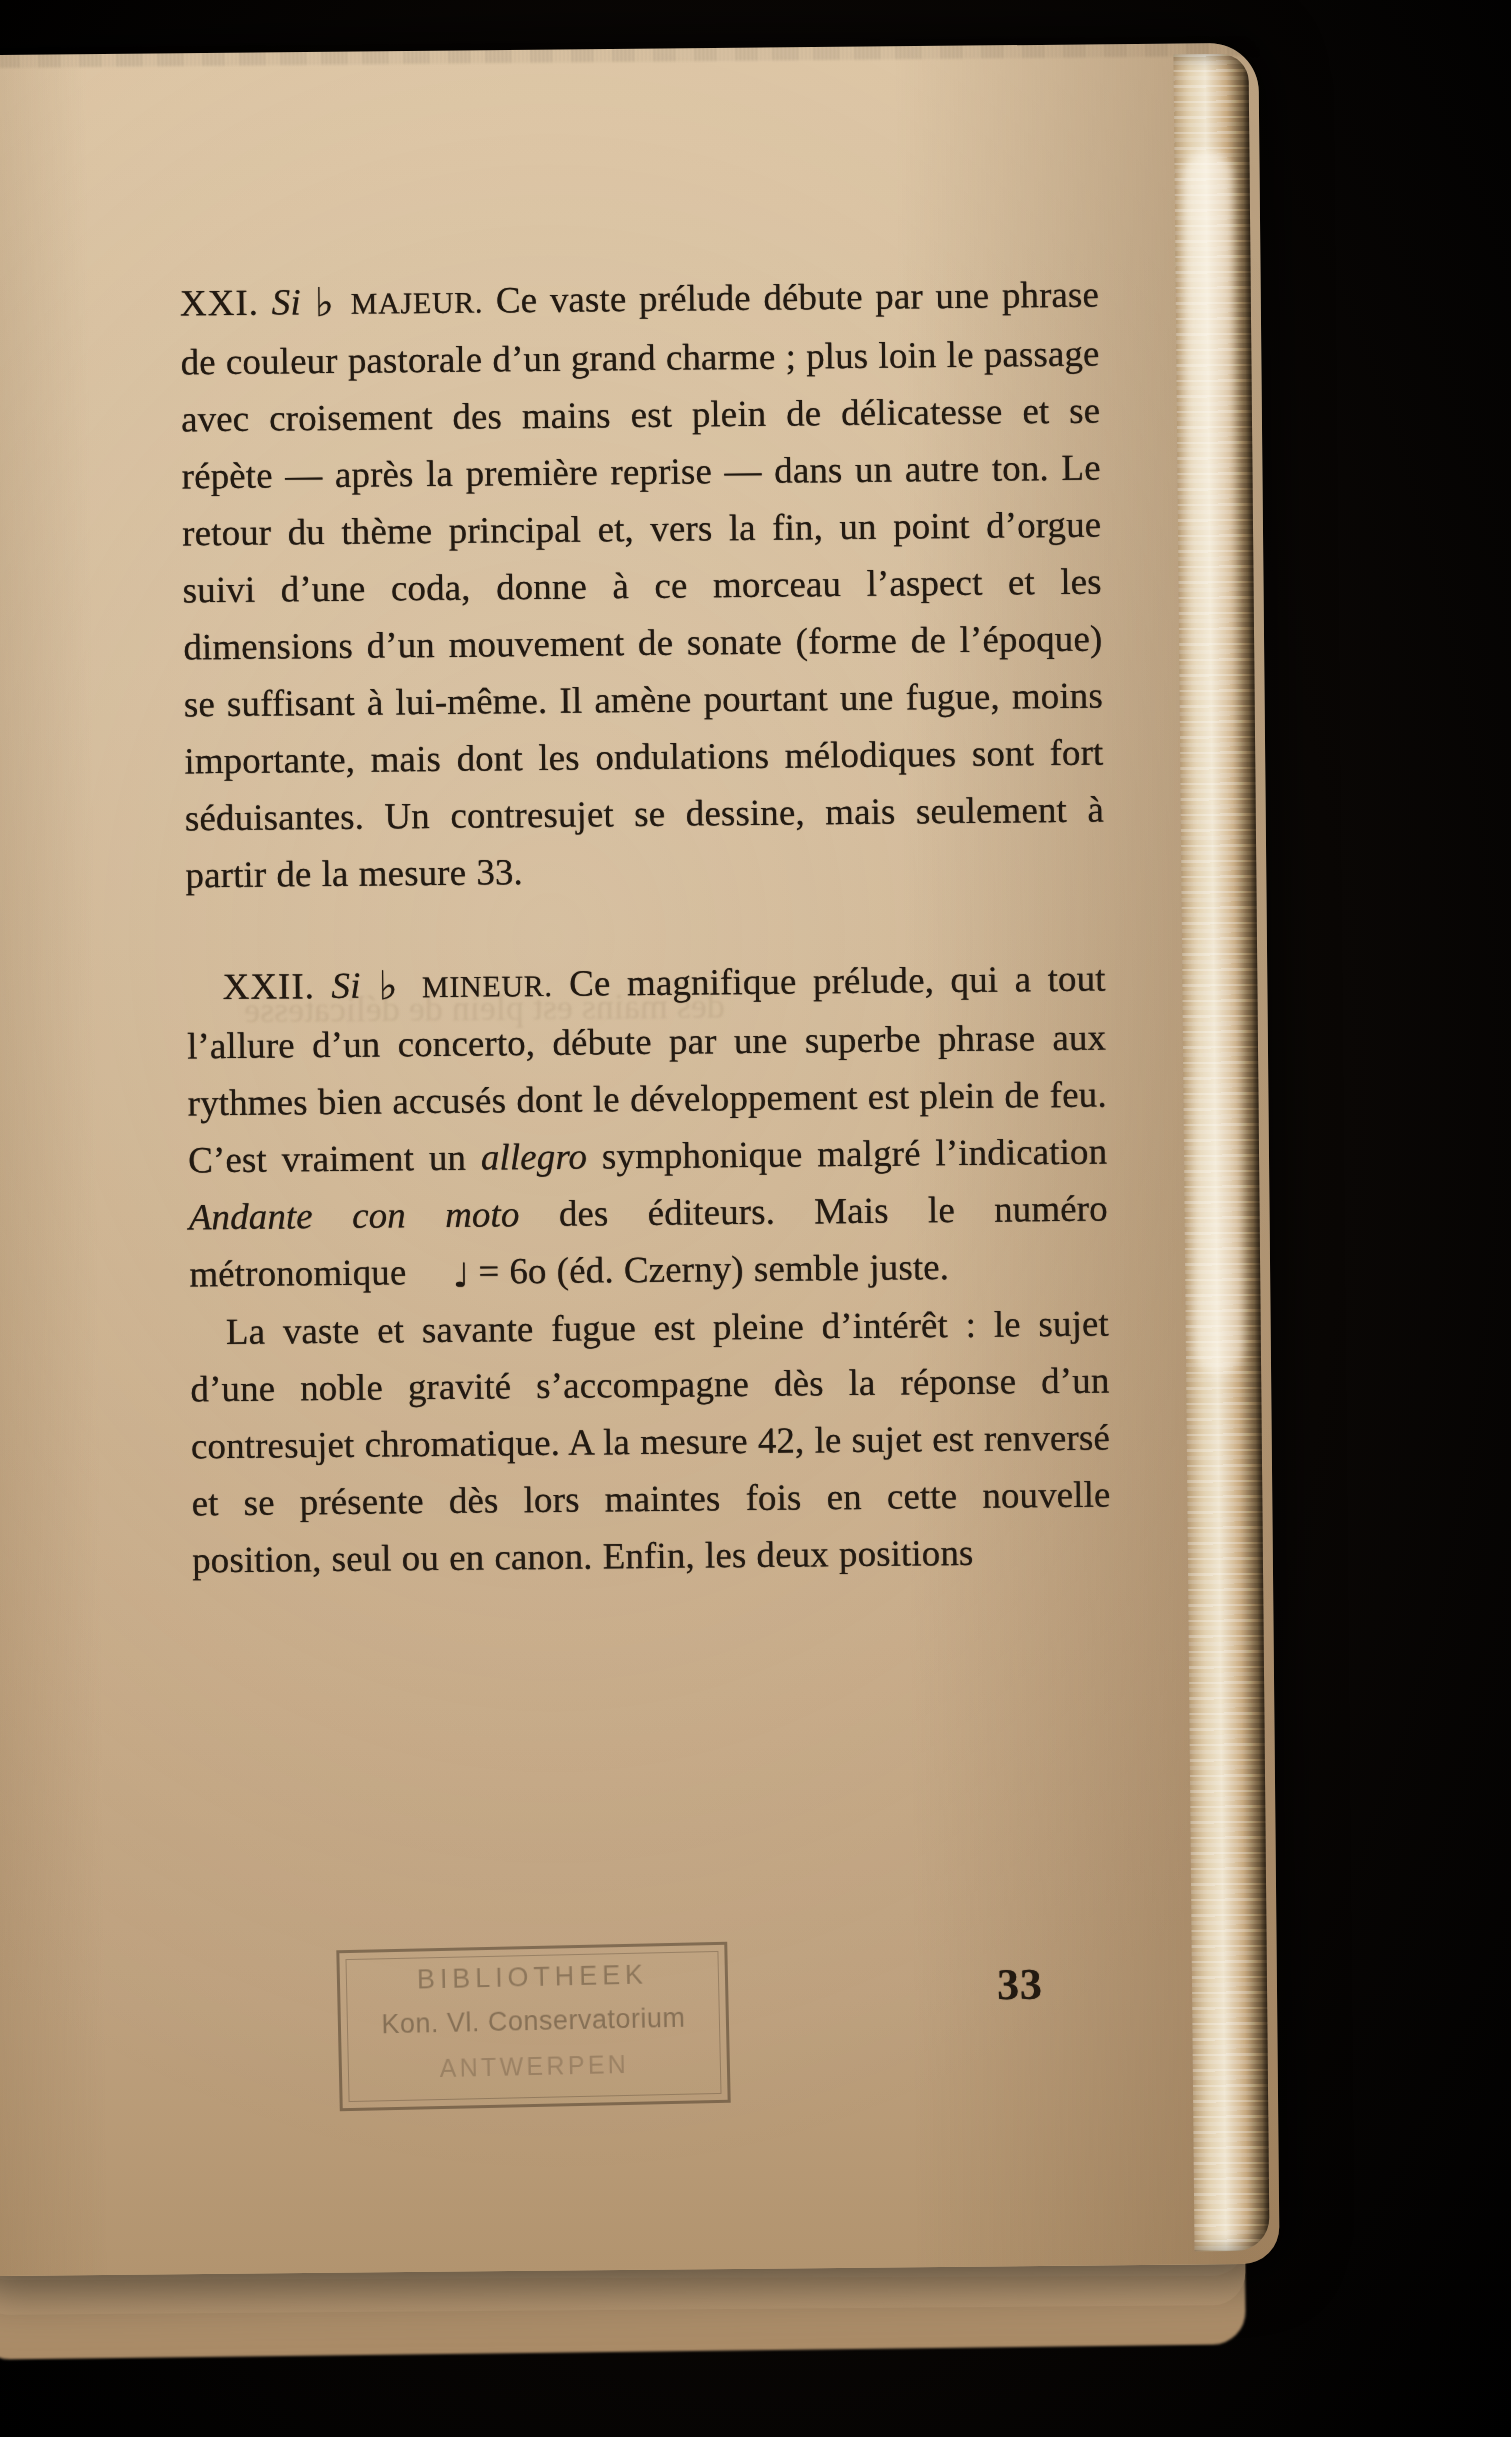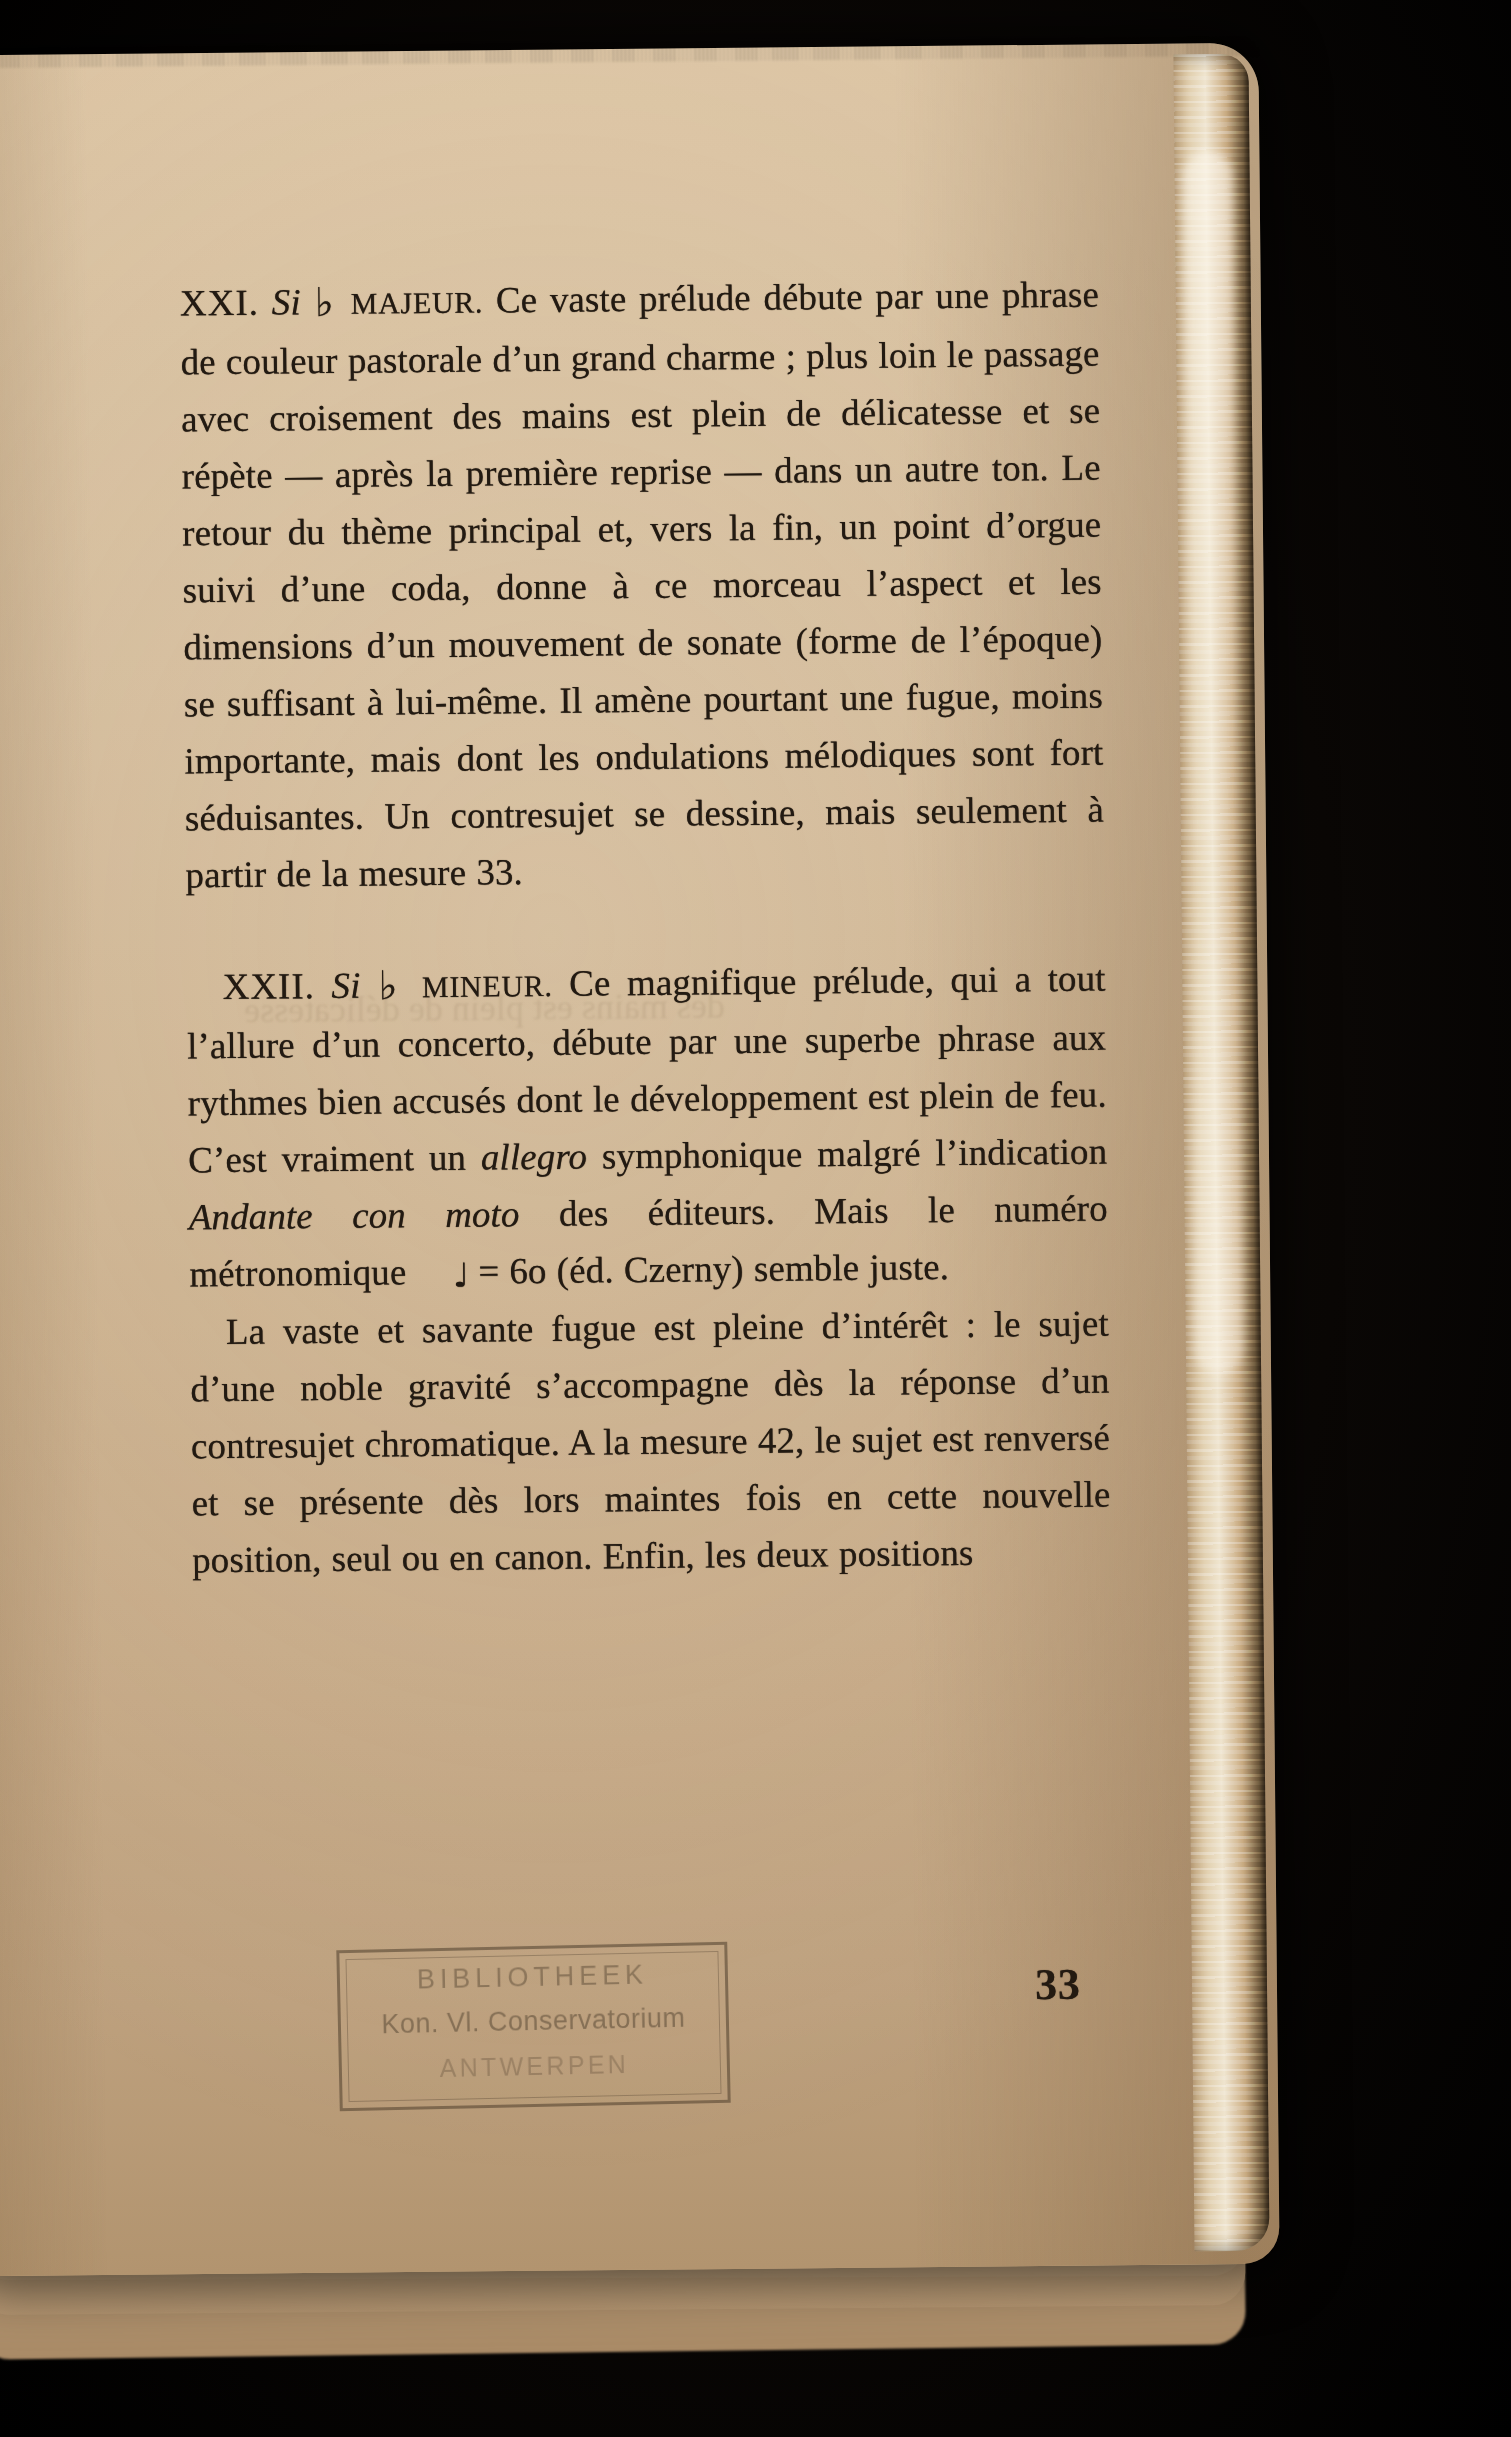--- a/index.html
+++ b/index.html
@@ -122,21 +122,21 @@
   }
   #stamp:before{ 
     content:"";position:absolute;inset:5.7px;border:1.6px solid rgba(70,55,38,.33);
   }
   .stamp-l1{font-size:27px;letter-spacing:4.9px;opacity:.62;margin-top:4.9px;}
   .stamp-l2{font-size:27px;letter-spacing:0.5px;opacity:.70;margin-top:13px;}
   .stamp-l3{font-size:25px;letter-spacing:3.3px;opacity:.42;margin-top:14.6px;}
 
   
   #folio{
-    position:absolute;left:1035px;top:1959px;
+    position:absolute;left:997px;top:1959px;
     transform:rotate(-0.55deg);
     font-size:44px;font-weight:bold;color:#231a11;
     letter-spacing:0.8px;
     text-shadow:0 0 1px rgba(35,25,15,.7);
   }
 
   
   .ghost{position:absolute;color:rgba(110,85,55,.13);font-size:36px;
          line-height:57px;transform:rotate(-0.55deg) scaleX(-1);pointer-events:none;
          filter:blur(1.3px);white-space:nowrap;}

